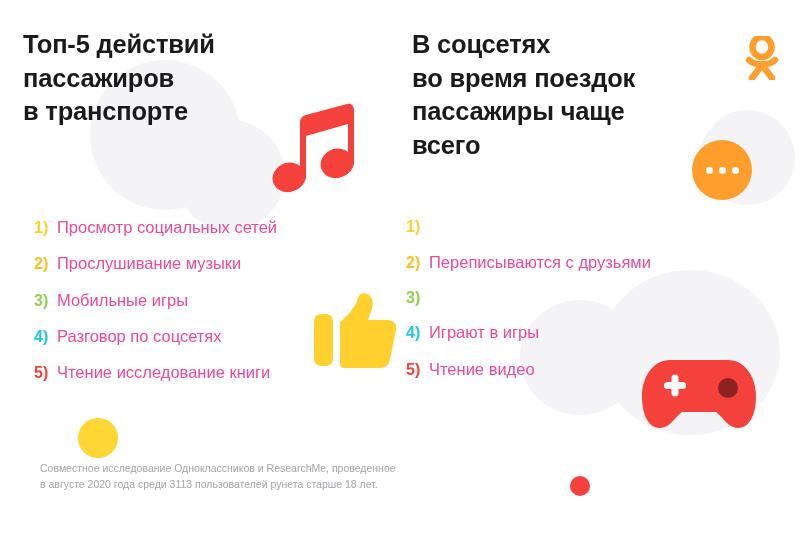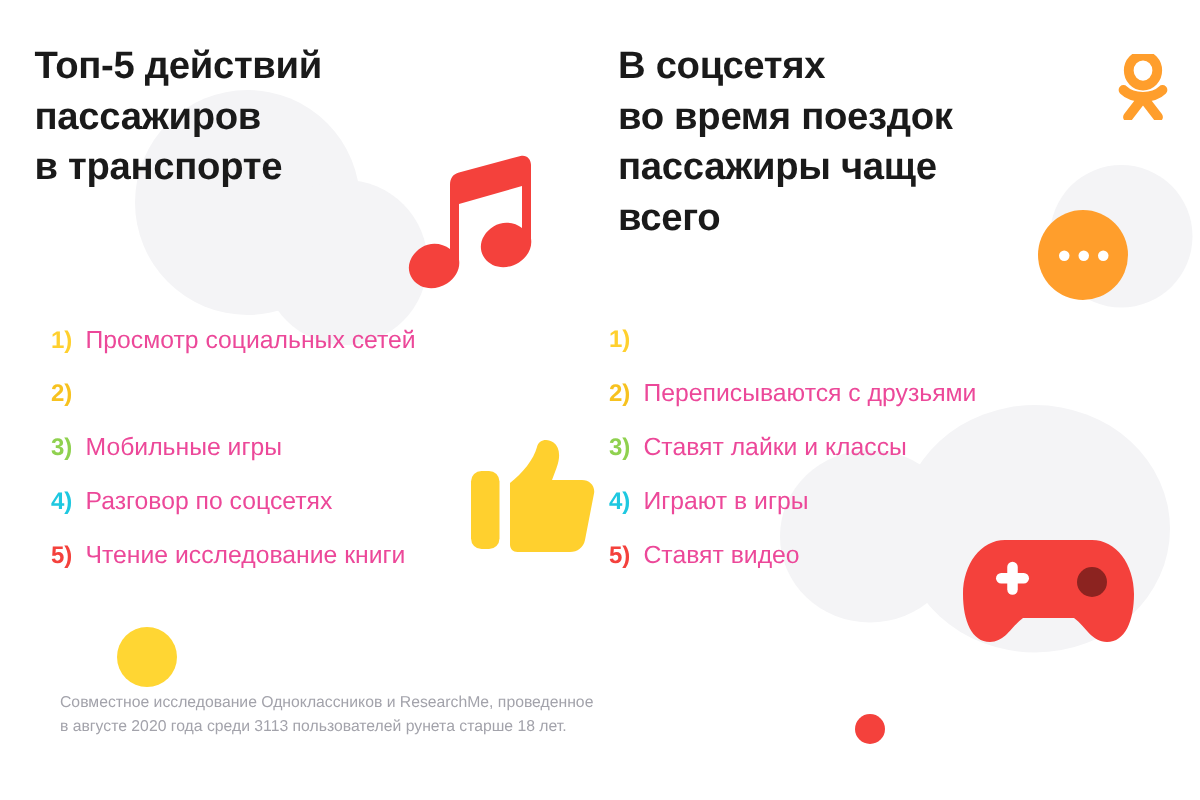--- a/index.html
+++ b/index.html
@@ -207,20 +207,21 @@
 в транспорте</h1>
   </div>
 
   <ul class="list list-left">
     <li>
       <span class="num n1">1)</span>
       <span class="item-text">Просмотр социальных сетей</span>
     </li>
     <li>
       <span class="num n2">2)</span>
+      <span class="item-text">Прослушивание музыки</span>
     </li>
     <li>
       <span class="num n3">3)</span>
       <span class="item-text">Мобильные игры</span>
     </li>
     <li>
       <span class="num n4">4)</span>
       <span class="item-text">Разговор по соцсетях</span>
     </li>
     <li>
@@ -239,28 +240,27 @@
   <ul class="list list-right">
     <li>
       <span class="num n1">1)</span>
     </li>
     <li>
       <span class="num n2">2)</span>
       <span class="item-text">Переписываются с друзьями</span>
     </li>
     <li>
       <span class="num n3">3)</span>
-      <span class="item-text">Ставят лайки и классы</span>
     </li>
     <li>
       <span class="num n4">4)</span>
       <span class="item-text">Играют в игры</span>
     </li>
     <li>
       <span class="num n5">5)</span>
-      <span class="item-text">Ставят видео</span>
+      <span class="item-text">Чтение видео</span>
     </li>
   </ul>
 
   <div class="footnote">Совместное исследование Одноклассников и ResearchMe, проведенное
 в августе 2020 года среди 3113 пользователей рунета старше 18 лет.</div>
 
 </div>
 
 </body></html>

